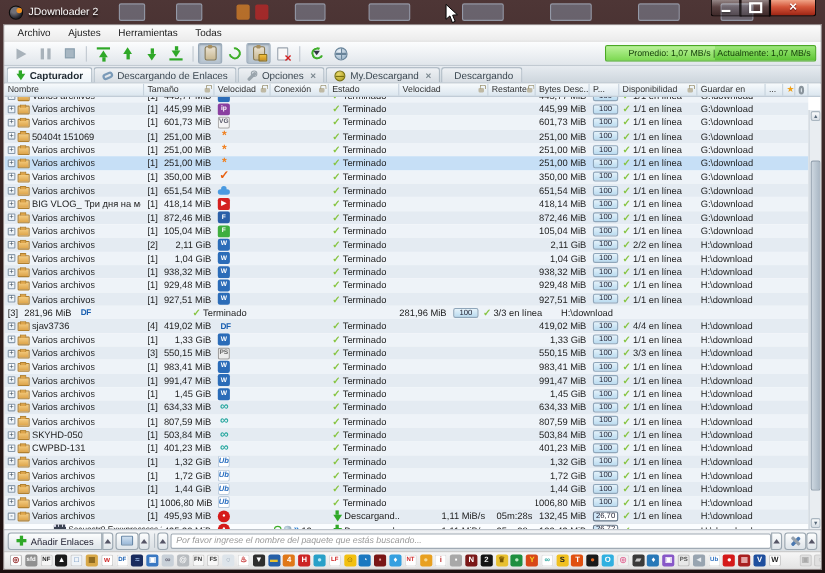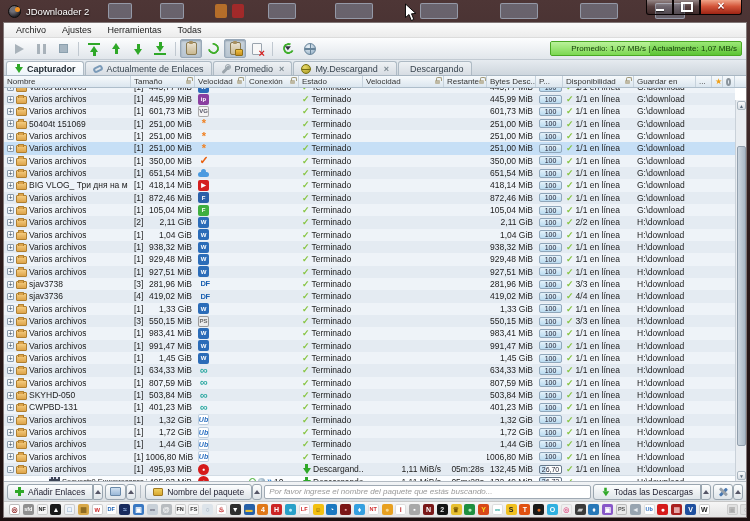--- a/index.html
+++ b/index.html
@@ -241,25 +241,25 @@
       </div>
     </div>
 
     <div class="tabbar" id="tabbar">
       <div class="tab active">
           <span class="tic tic-download"></span>
           <span>Capturador</span>
         </div>
         <div class="tab">
           <span class="tic tic-link"></span>
-          <span>Actualmente de Enlaces</span>
+          <span>Descargando de Enlaces</span>
         </div>
         <div class="tab">
           <span class="tic tic-wrench"></span>
-          <span>Promedio</span>
+          <span>Opciones</span>
           <span class="tclose">×</span>
         </div>
         <div class="tab">
           <span class="tic tic-globe"></span>
           <span>My.Descargand</span>
           <span class="tclose">×</span>
         </div>
         <div class="tab">
           <span class="tic tic-heart"></span>
           <span>Descargando</span>
@@ -905,25 +905,20 @@
                 <span>1/1 en línea</span>
               </div>
               <div style="width: 62px;">
                 <span>H:\download</span>
               </div>
               <div style="width: 16px;"></div>
               <div style="width: 11px;"></div>
               <div style="width: 12px;"></div>
             </div>
             <div class="row odd">
-              <div style="width: 127px;">
-                <span class="exp">+</span>
-                <span class="fold"></span>
-                <span class="rname">sjav3738</span>
-              </div>
               <div class="cell-size" style="width: 64px;">
                 <span>[3]</span>
                 <span>281,96 MiB</span>
               </div>
               <div style="width: 51px;">
                 <span class="hostico hc-txt" style="color: rgb(26, 95, 176);">DF</span>
               </div>
               <div style="width: 53px;"></div>
               <div style="width: 64px;">
                 <span class="ck">✓</span>
@@ -1562,30 +1557,22 @@
       <div class="bbtn" style="border-radius:3px 0 0 3px">
         <span class="plus"></span>
         <span>Añadir Enlaces</span>
       </div>
       <div class="barrow" style="border-radius:0 3px 3px 0;margin-left:-2px"></div>
       <div class="bbtn" style="padding:0 4px">
         <span class="winic"></span>
       </div>
       <div class="barrow" style="margin-left:-2px"></div>
       <div class="bsep"></div>
-      <div class="bbtn">
-        <span class="pkg"></span>
-        <span>Nombre del paquete</span>
-      </div>
       <div class="barrow" style="margin-left:-2px"></div>
       <input class="search" placeholder="Por favor ingrese el nombre del paquete que estás buscando..." style="">
-      <div class="bbtn" style="border-radius:3px 0 0 3px">
-        <span class="dnarr small"></span>
-        <span>Todas las Descargas</span>
-      </div>
       <div class="barrow" style="border-radius:0 3px 3px 0;margin-left:-2px"></div>
       <div class="bbtn" style="padding:0 4px">
         <span class="tools-ic"></span>
       </div>
       <div class="barrow" style="margin-left:-2px"></div>
     </div>
 
     <div class="favrow" id="favrow">
         <span class="fav" style="background: rgb(255, 255, 255); color: rgb(139, 26, 26); box-shadow: rgb(187, 187, 187) 0px 0px 0px 1px inset;">◎</span>
         <span class="fav" style="background: rgb(144, 144, 144); color: rgb(255, 255, 255); font-size: 5.5px;">sfd</span>

